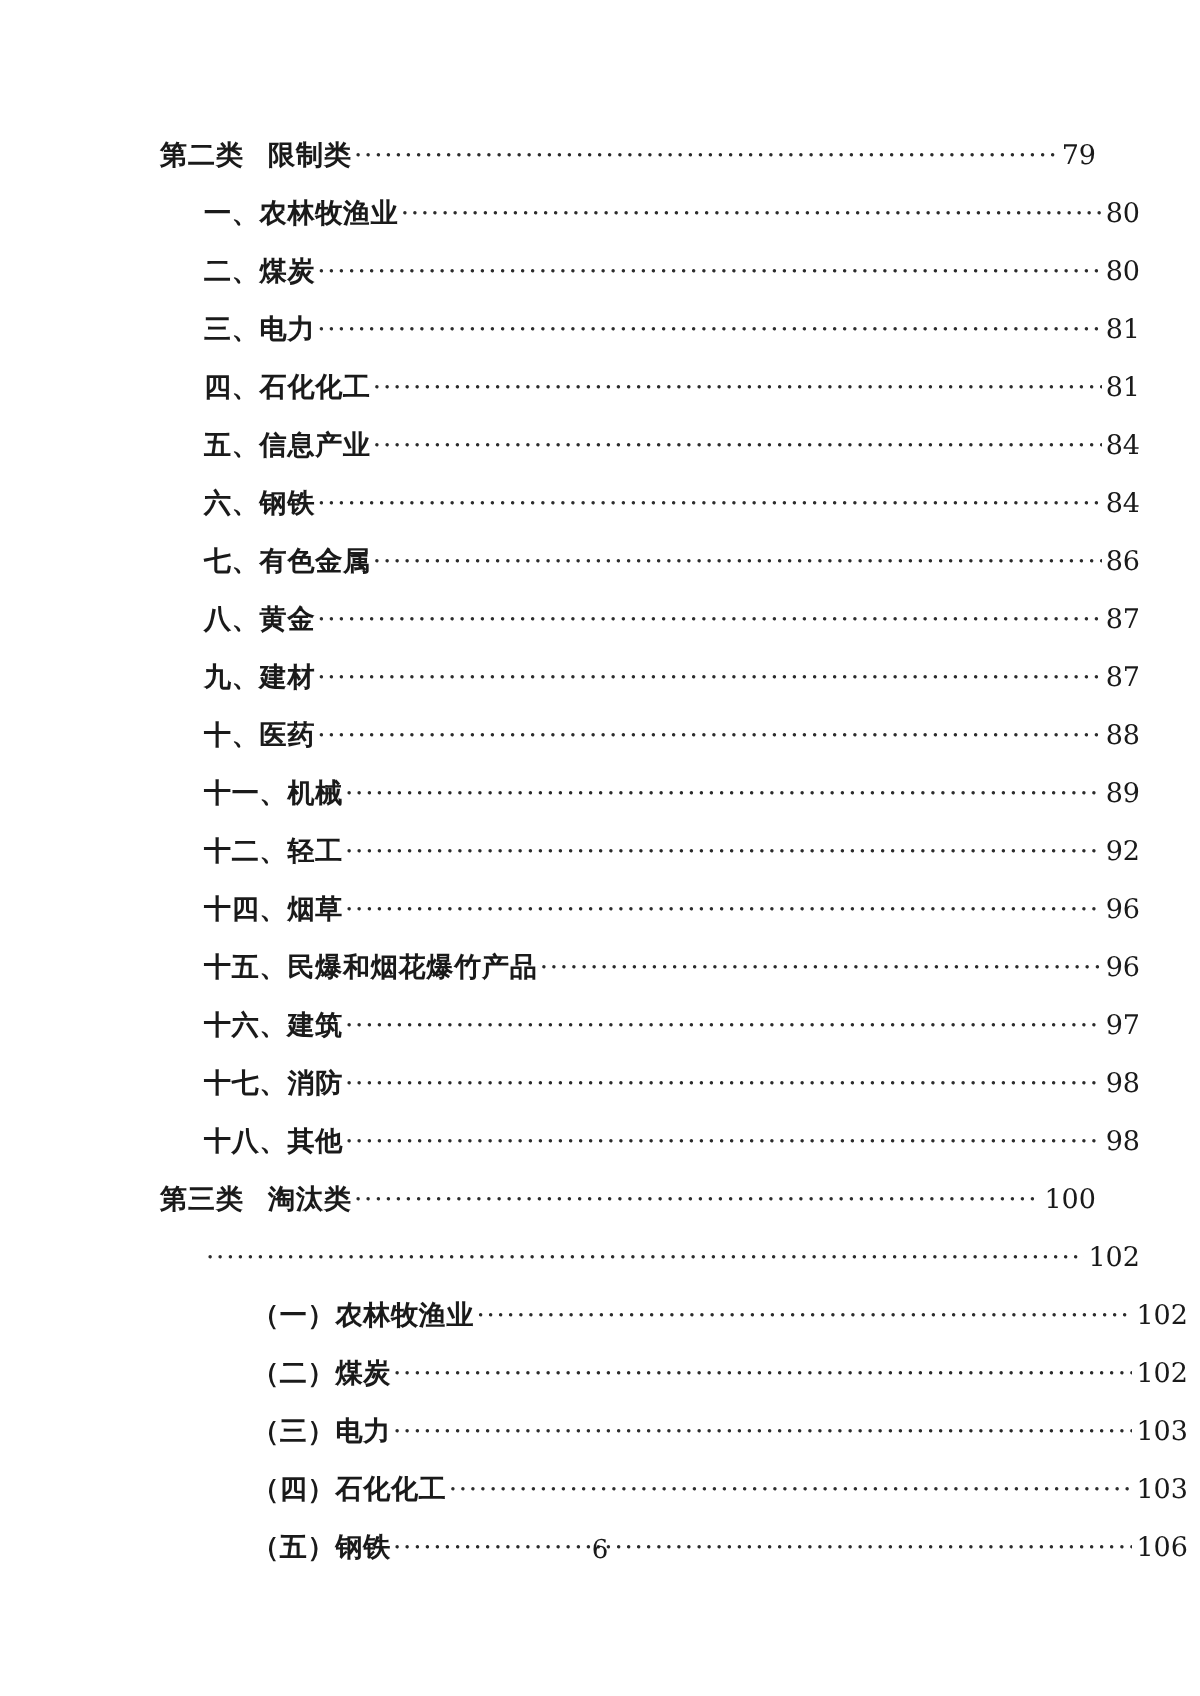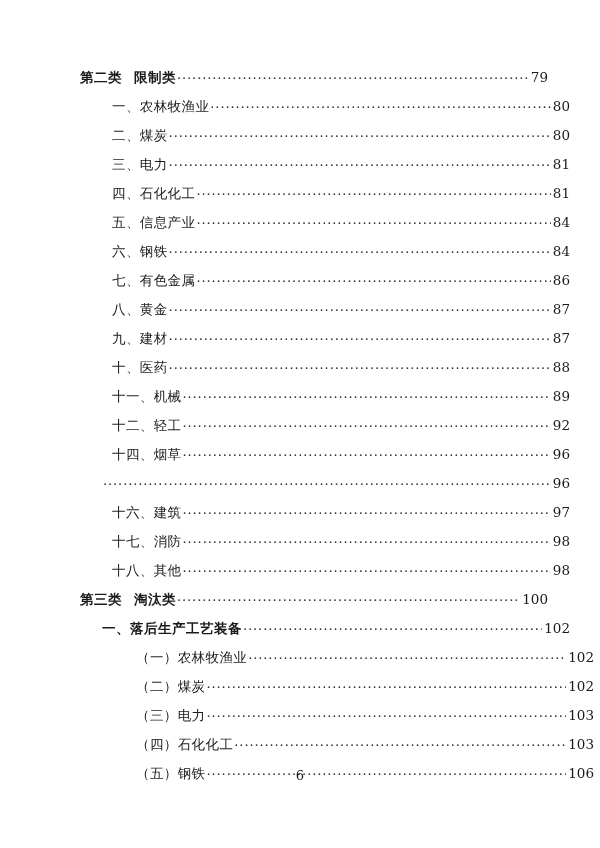--- a/index.html
+++ b/index.html
@@ -88,22 +88,21 @@
     font-size: 13.5px;
     letter-spacing: 0.5px;
   }
   .bold-head .toc-page {
     font-family: "DejaVu Serif", "Liberation Serif", serif;
     font-weight: 400;
   }
 
   .kai .toc-label {
     font-family: "DejaVu Serif", "Liberation Serif", serif;
-    font-weight: 400;
-    margin-left: 10px;
+    font-weight: 700;
   }
 
   .head-gap { display: inline-block; width: 12px; }
 
   
   .folio {
     position: absolute;
     left: 0;
     top: 768px;
     width: 600px;
@@ -185,20 +184,21 @@
         <span class="toc-label">十二、轻工</span>
         <span class="toc-dots"></span>
         <span class="toc-page">92</span>
       </div>
       <div class="toc-row lvl-2 kai">
         <span class="toc-label">十四、烟草</span>
         <span class="toc-dots"></span>
         <span class="toc-page">96</span>
       </div>
       <div class="toc-row lvl-2 kai">
+        <span class="toc-label">十五、民爆和烟花爆竹产品</span>
         <span class="toc-dots"></span>
         <span class="toc-page">96</span>
       </div>
       <div class="toc-row lvl-2 kai">
         <span class="toc-label">十六、建筑</span>
         <span class="toc-dots"></span>
         <span class="toc-page">97</span>
       </div>
       <div class="toc-row lvl-2 kai">
         <span class="toc-label">十七、消防</span>
@@ -211,21 +211,20 @@
         <span class="toc-page">98</span>
       </div>
       <div class="toc-row lvl-1 bold-head">
         <span class="toc-label">第三类</span>
         <span class="head-gap"></span>
         <span class="toc-label">淘汰类</span>
         <span class="toc-dots"></span>
         <span class="toc-page">100</span>
       </div>
       <div class="toc-row lvl-2 bold-head">
-        <span class="toc-label">一、落后生产工艺装备</span>
         <span class="toc-dots"></span>
         <span class="toc-page">102</span>
       </div>
       <div class="toc-row lvl-3 kai">
         <span class="toc-label">（一）农林牧渔业</span>
         <span class="toc-dots"></span>
         <span class="toc-page">102</span>
       </div>
       <div class="toc-row lvl-3 kai">
         <span class="toc-label">（二）煤炭</span>

